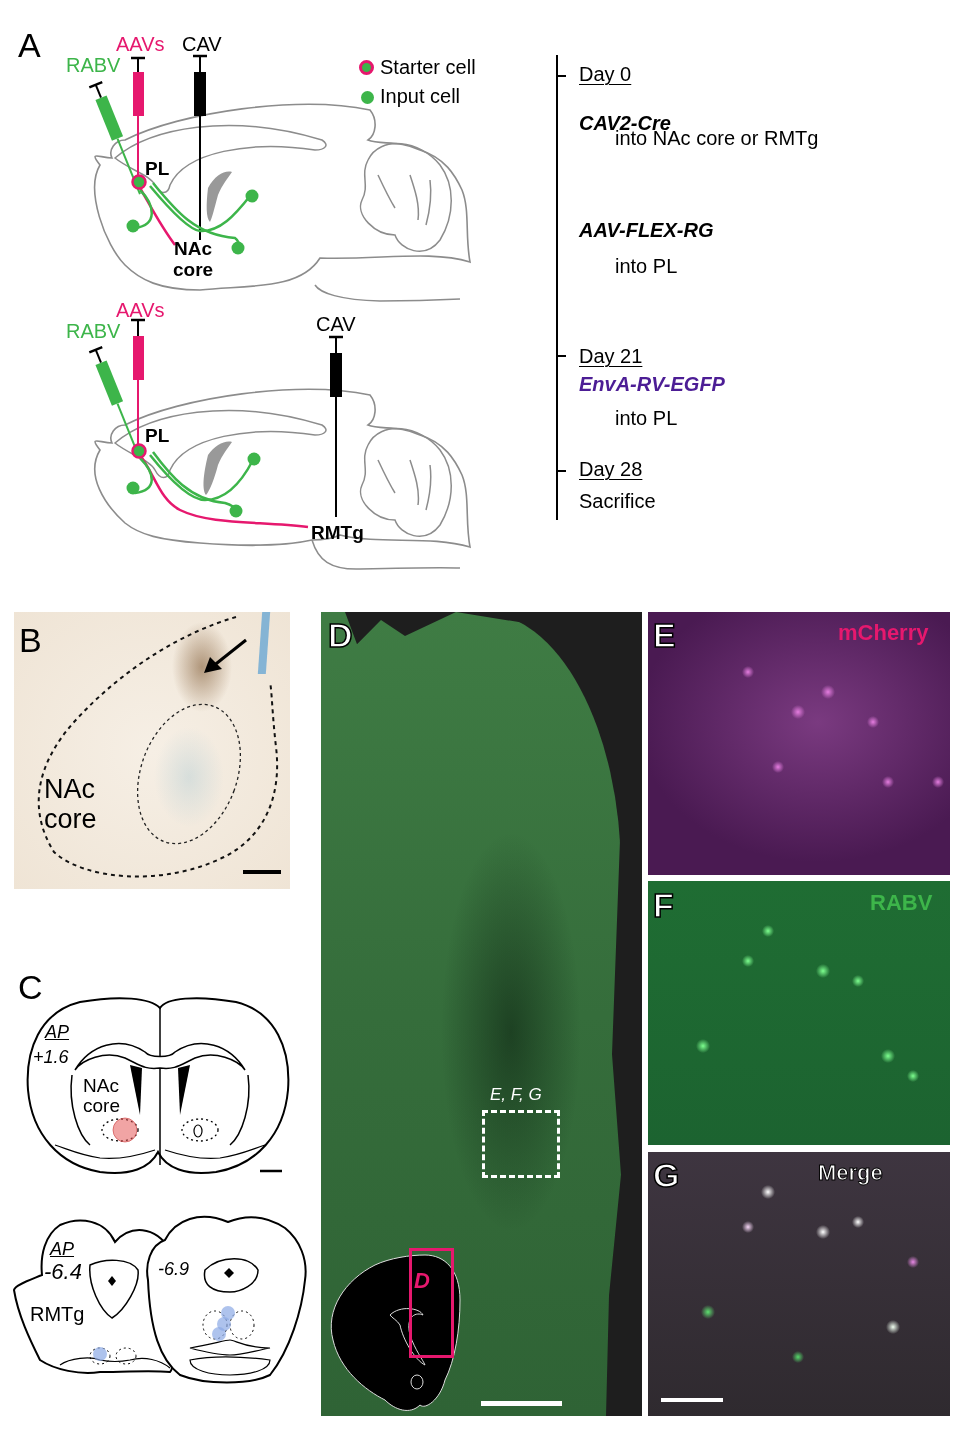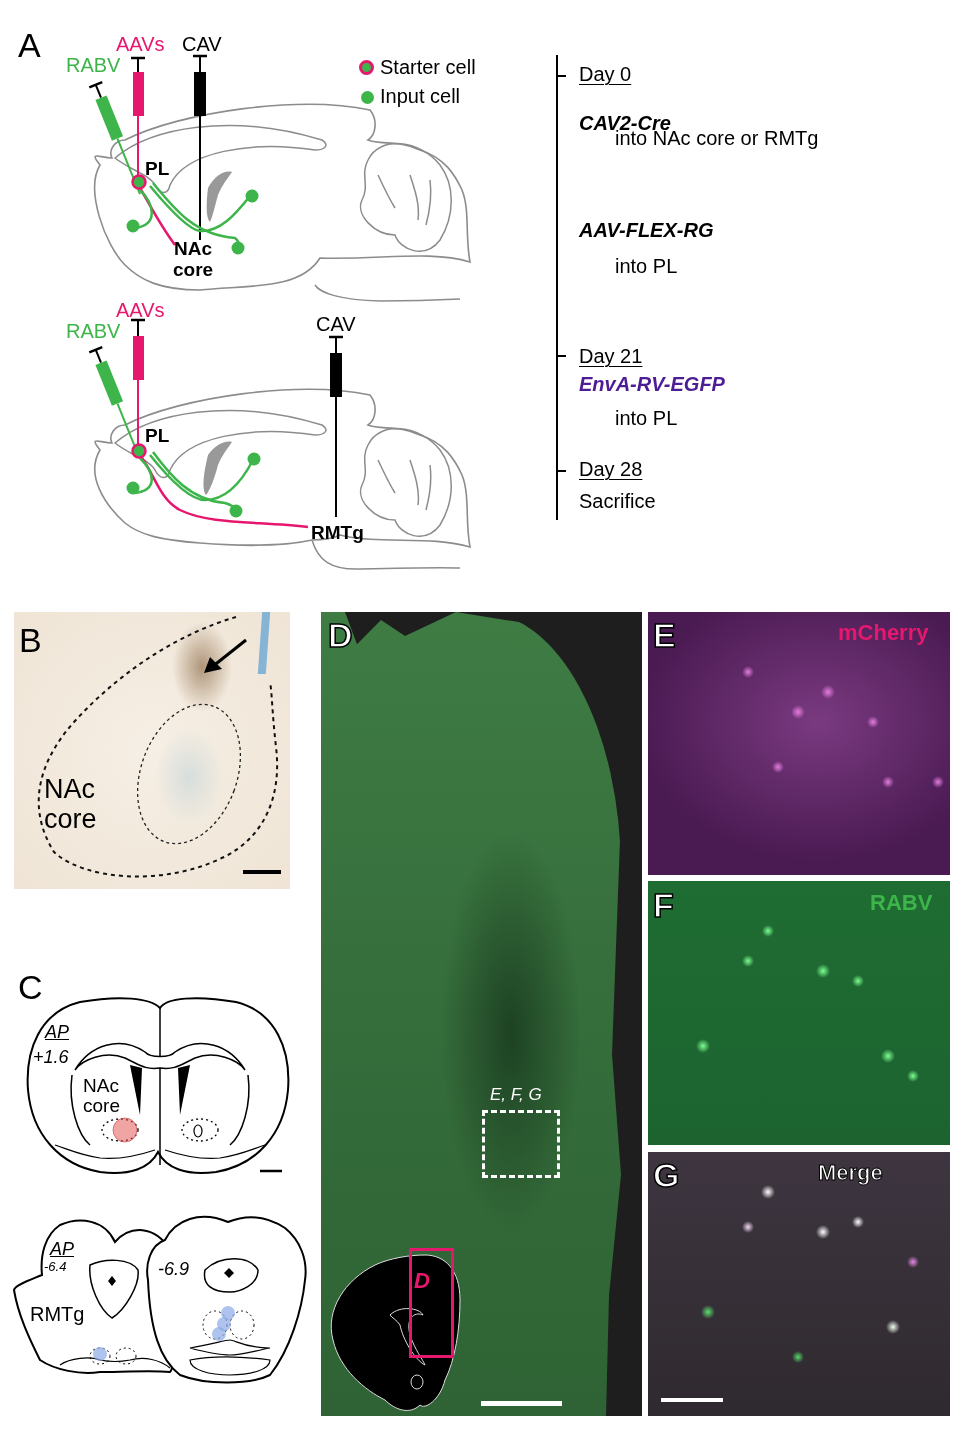--- a/index.html
+++ b/index.html
@@ -187,21 +187,21 @@
   <circle cx="100" cy="174" r="7" fill="rgba(140,170,230,0.7)"></circle>
   <ellipse cx="215" cy="145" rx="12" ry="14" fill="none" stroke="#000" stroke-dasharray="2,3"></ellipse>
   <ellipse cx="242" cy="145" rx="12" ry="14" fill="none" stroke="#000" stroke-dasharray="2,3"></ellipse>
   <circle cx="228" cy="133" r="7" fill="rgba(140,170,230,0.7)"></circle>
   <circle cx="224" cy="144" r="7" fill="rgba(140,170,230,0.7)"></circle>
   <circle cx="219" cy="154" r="7" fill="rgba(140,170,230,0.7)"></circle>
   <path d="M190,168 C210,165 225,160 230,160 C235,160 245,168 270,168 C250,172 240,175 230,175 C220,175 205,172 190,168 Z" fill="#fff" stroke="#000" stroke-width="1.2"></path>
   <path d="M190,180 C210,176 240,176 270,180 C270,190 250,195 230,195 C210,195 190,190 190,180 Z" fill="#fff" stroke="#000" stroke-width="1.2"></path>
 </svg>
 <div class="abs" style="left:50px; top:1239px; font-size:18px; font-style:italic; text-decoration:underline;">AP</div>
-<div class="abs" style="left:44px; top:1259px; font-size:13px; font-style:italic;">-6.4</div>
+<div class="abs" style="left:44px; top:1259px; font-size:22px; font-style:italic;">-6.4</div>
 <div class="abs" style="left:158px; top:1259px; font-size:18px; font-style:italic;">-6.9</div>
 <div class="abs" style="left:30px; top:1303px; font-size:20px;">RMTg</div>
 
 <div class="abs" style="left:321px; top:612px; width:321px; height:804px; background:#1e1e1e; overflow:hidden;">
   <div class="abs" style="left:0; top:0; width:300px; height:804px; background: radial-gradient(ellipse 70px 200px at 190px 420px, rgba(10,30,15,0.55), rgba(10,30,15,0) 100%), linear-gradient(180deg, #3f7c44 0%, #356d3b 50%, #2f6335 100%); border-top-right-radius: 140px 260px; clip-path: polygon(0 0, 8% 0, 12% 4%, 20% 1%, 28% 3%, 45% 0, 70% 1.5%, 85% 6%, 95% 15%, 100% 25%, 97% 55%, 100% 70%, 96% 85%, 95% 100%, 0 100%);"></div>
   <div class="abs" style="left:12px; top:742px; width:0; height:0;"></div>
   <svg width="120" height="170" style="left:8px; top:758px; top:757px;">
   </svg>
 </div>
 <svg width="150" height="170" style="left:325px; top:1250px;">

